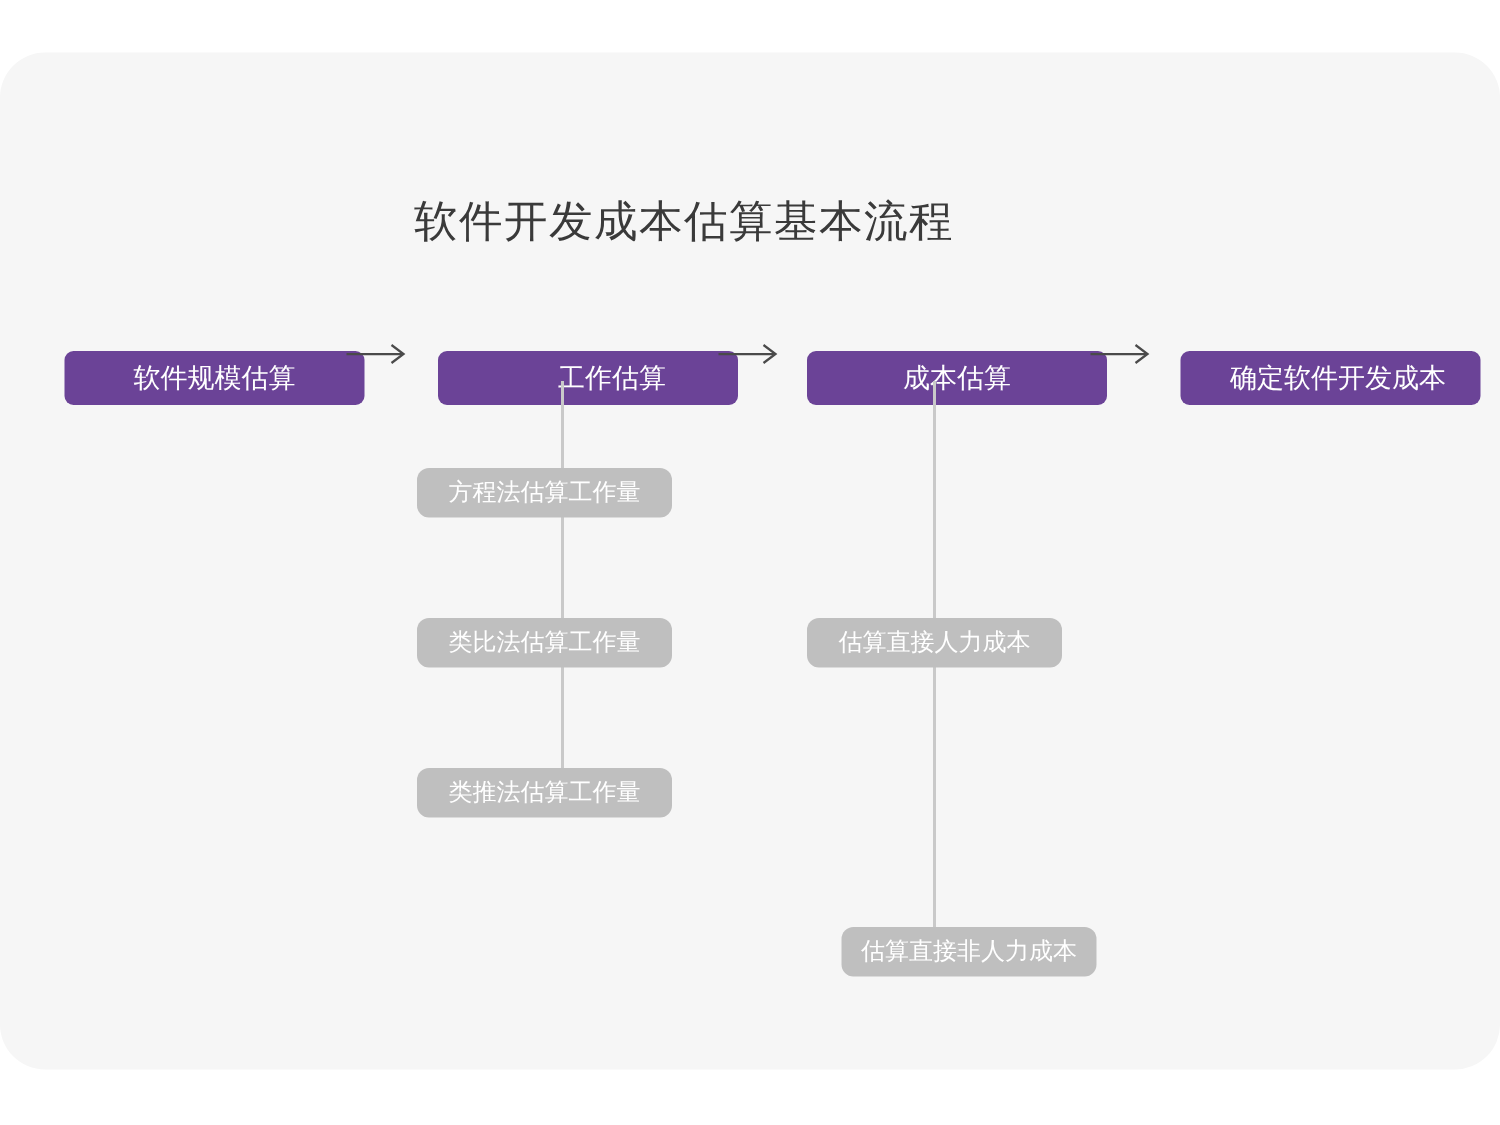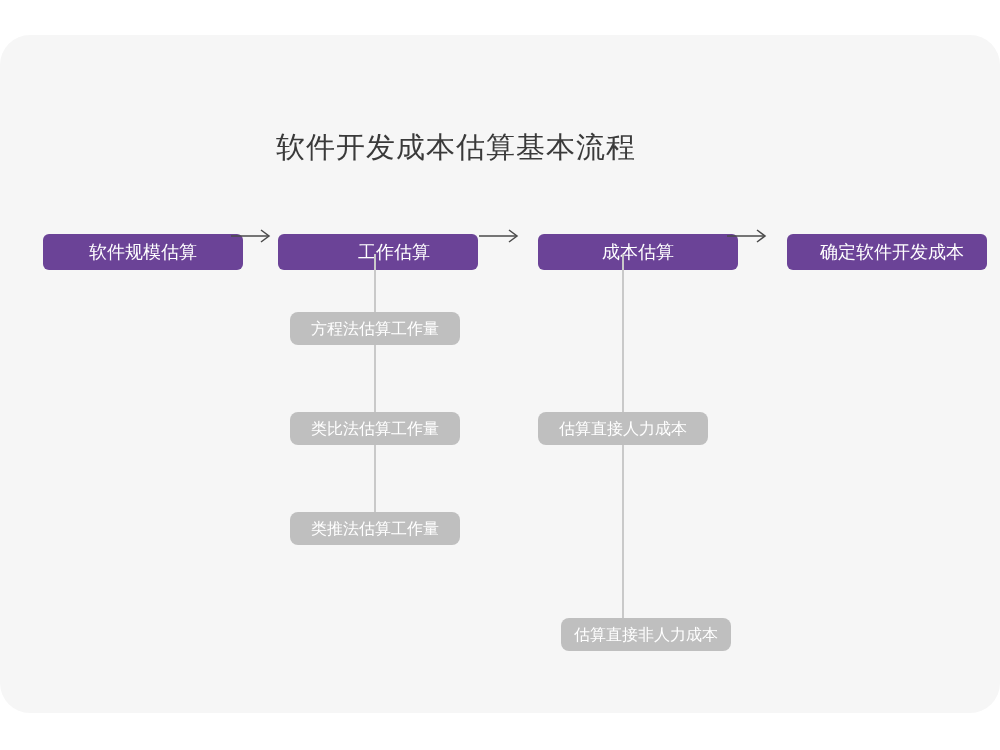--- a/index.html
+++ b/index.html
@@ -43,21 +43,21 @@
     width:200px;
     background:var(--accent);
     color:var(--node-text);
     font-size:18px;
     text-align:center;
     border-radius:6px;
     white-space:nowrap;
     margin-top:16px;
   }
   .s0{left:43px;}
-  .s1{left:278px;padding-left:32px;}
+  .s1{left:292px;padding-left:32px;}
   .s2{left:538px;}
   .s3{left:787px;padding-left:10px;}
   .arrow{
     position:absolute;
     top:193px;
     width:42px;
     height:16px;
   }
   .a0{left:230px;}
   .a1{left:478px;}
@@ -74,21 +74,21 @@
     width:170px;
     height:33px;
     line-height:33px;
     background:var(--sub-node);
     color:var(--node-text);
     font-size:16px;
     text-align:center;
     border-radius:8px;
     white-space:nowrap;
   }
-  .col-work{left:290px;}
+  .col-work{left:278px;}
   .col-cost{left:538px;}
   .r0{top:277px;}
   .r1{top:377px;}
   .r2{top:477px;}
   .r3{top:583px;margin-left:23px;}
 </style>
 </head>
 <body>
 
 <div class="card">

